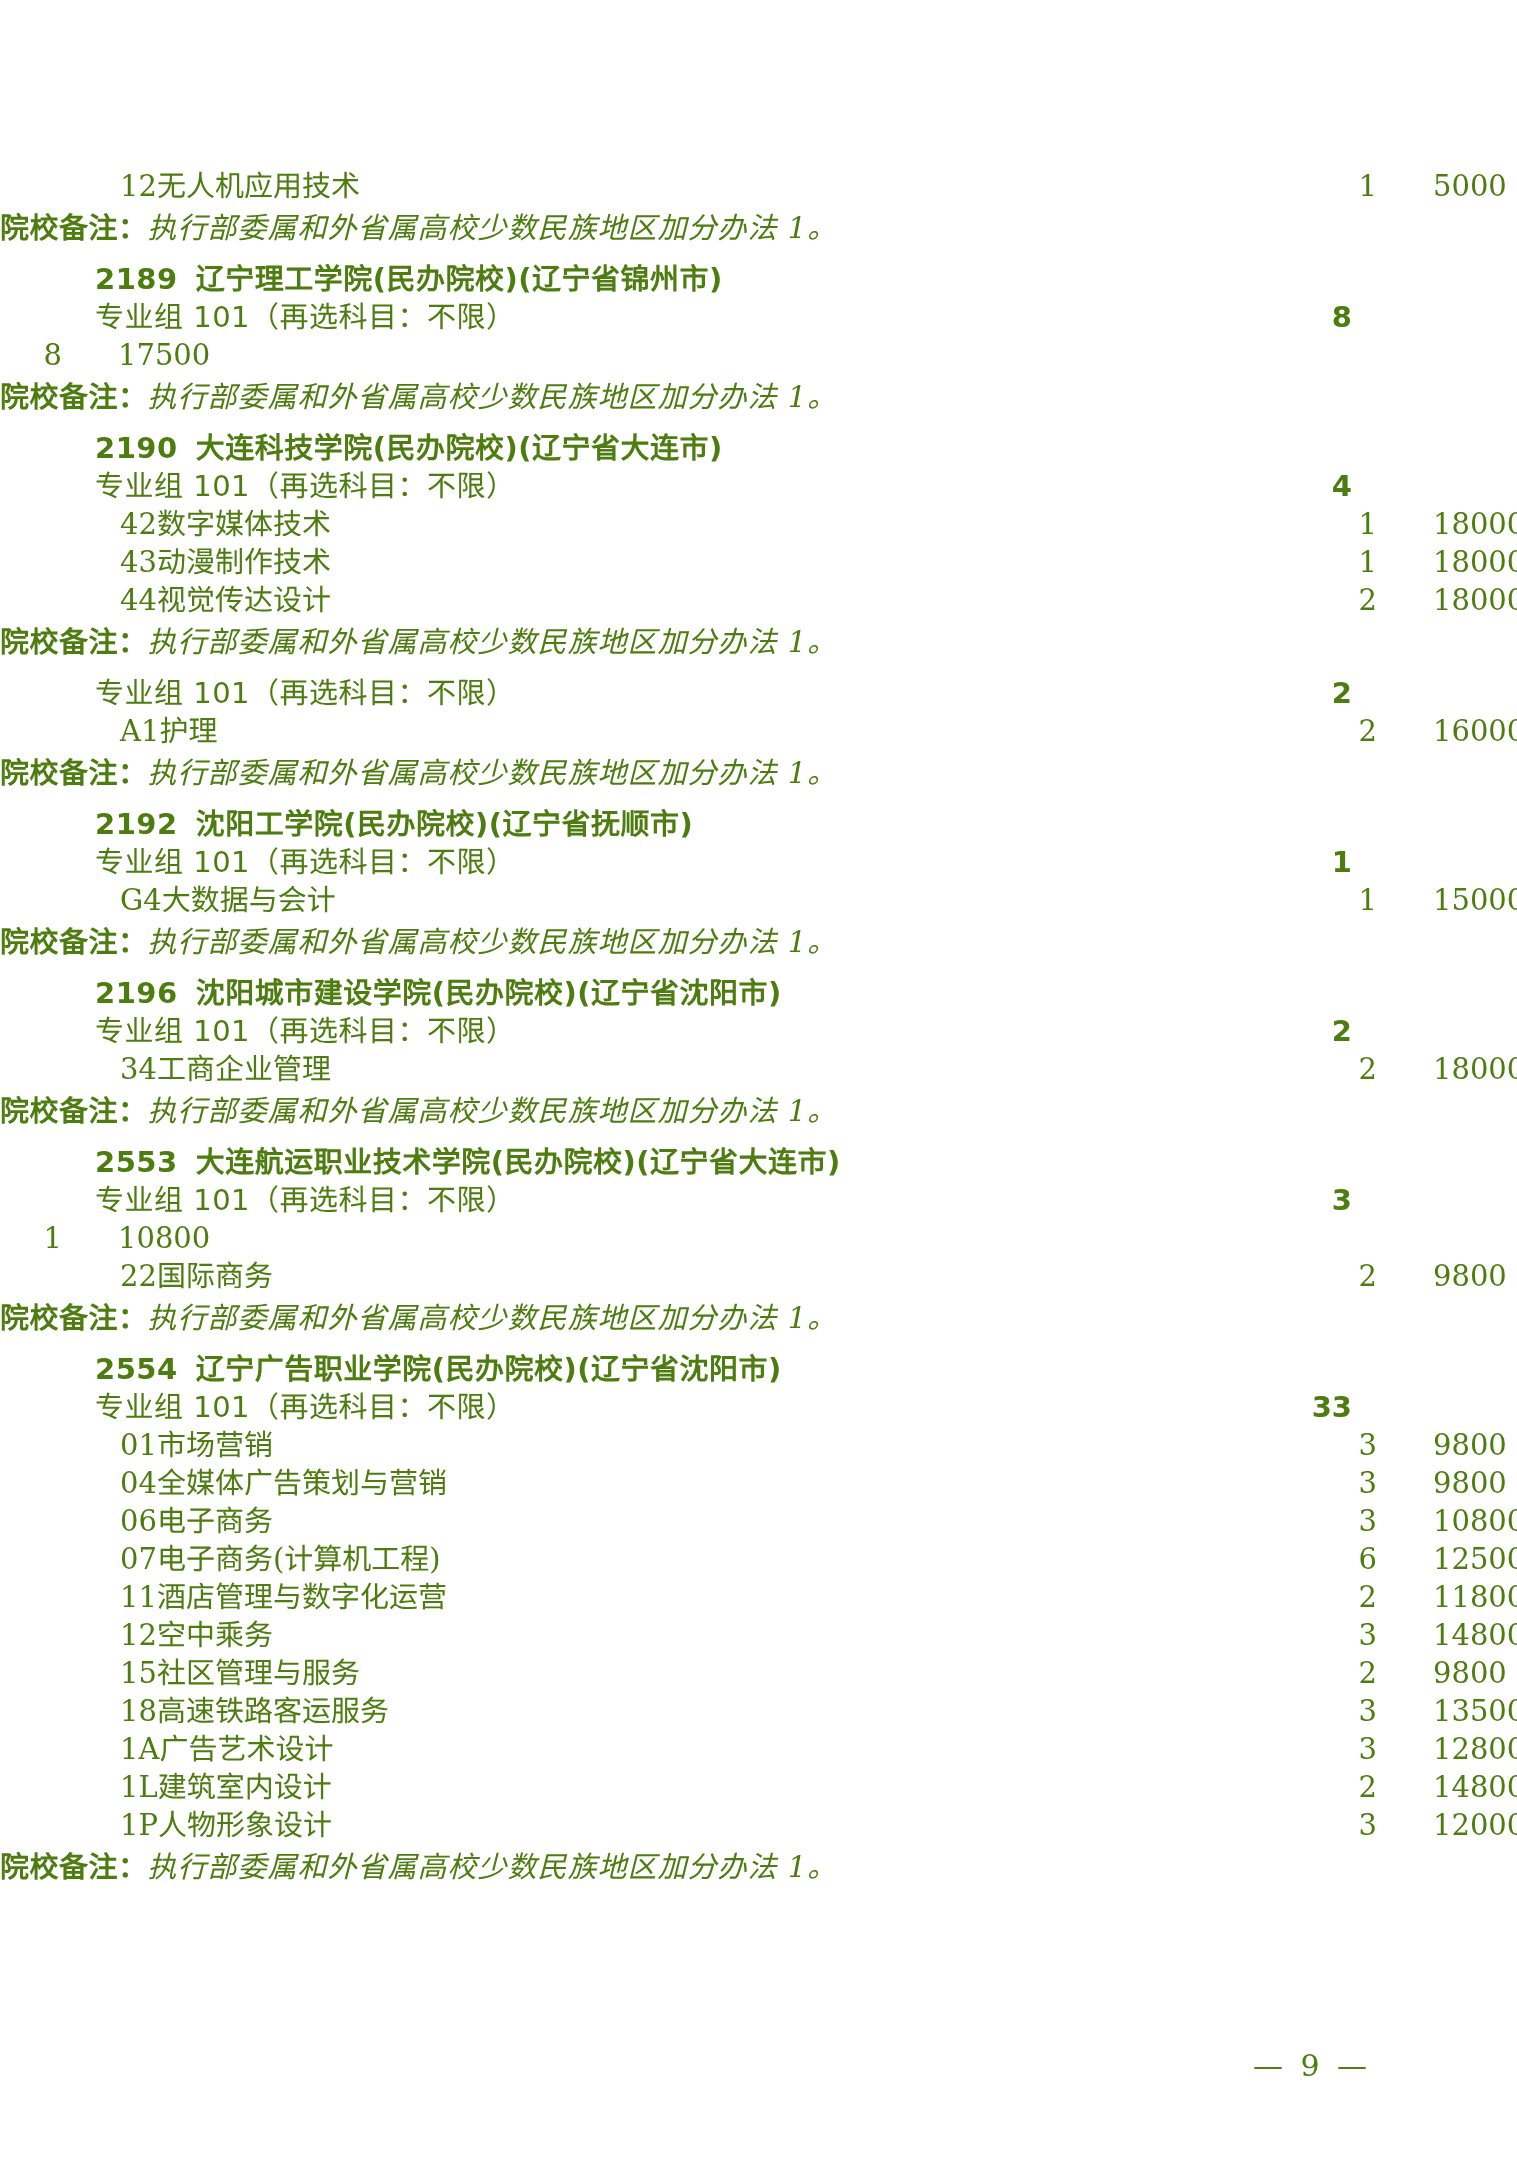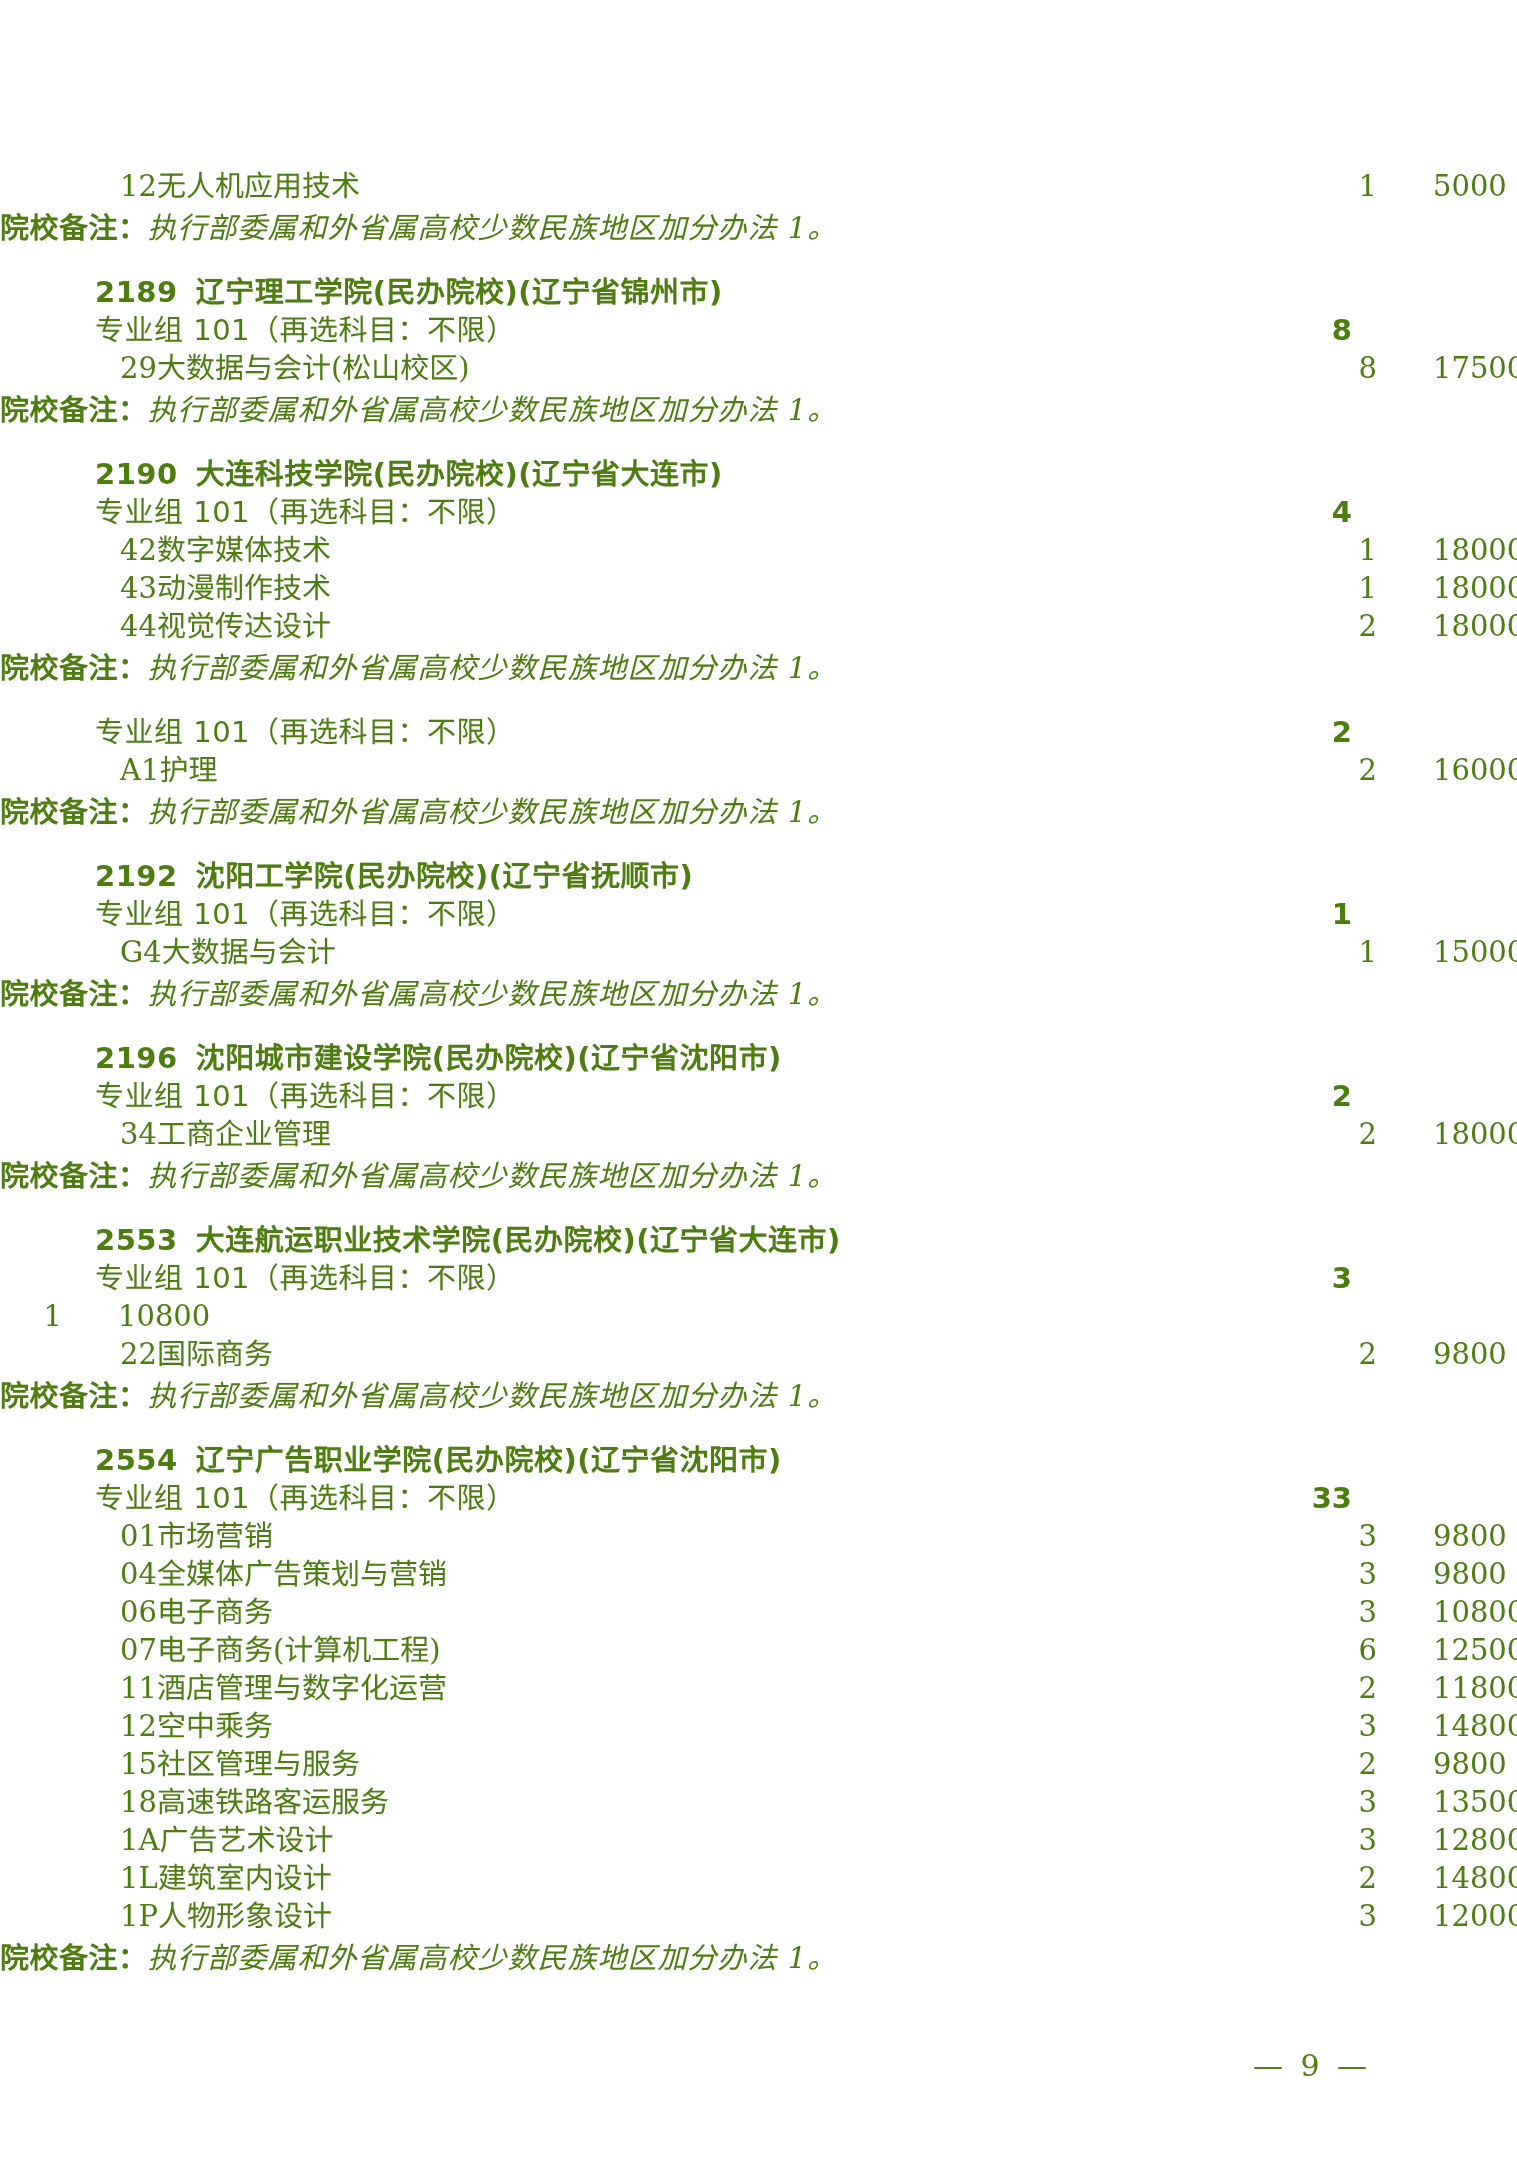--- a/index.html
+++ b/index.html
@@ -9,21 +9,21 @@
     height: 2172px;
     margin: 0 auto;
     background: #ffffff;
     color: #4d7c0f;
     font-size: 29px;
     font-family: "DejaVu Serif", "Liberation Serif", serif;
     overflow: hidden;
   }
   .content { padding-top: 167px; }
 
-  .section { margin-top: 26px; }
+  .section { margin-top: 13px; }
   .section:first-child { margin-top: 0; }
 
   .row {
     display: flex;
     height: 38px;
     line-height: 38px;
     white-space: nowrap;
     align-items: baseline;
   }
   .main  { flex: 0 0 1195px; }
@@ -99,21 +99,20 @@
       <section class="section">
         <div class="row header-row">
           <span class="main"><span class="inst-code">2189</span><span class="inst-name">辽宁理工学院(民办院校)(辽宁省锦州市)</span></span>
         </div>
         <div class="row group-row">
           <span class="main">专业组 101（再选科目：不限）</span>
           <span class="count">8</span>
           <span class="fee"></span>
         </div>
         <div class="row program-row">
-          <span class="main"><span class="pcode">29</span><span class="pname">大数据与会计(松山校区)</span></span>
           <span class="count">8</span>
           <span class="fee">17500</span>
         </div>
         <div class="row note-row">
           <span class="main"><span class="note-label">院校备注：</span><span class="note-text">执行部委属和外省属高校少数民族地区加分办法 1。</span></span>
         </div>
       </section>
       <section class="section">
         <div class="row header-row">
           <span class="main"><span class="inst-code">2190</span><span class="inst-name">大连科技学院(民办院校)(辽宁省大连市)</span></span>

